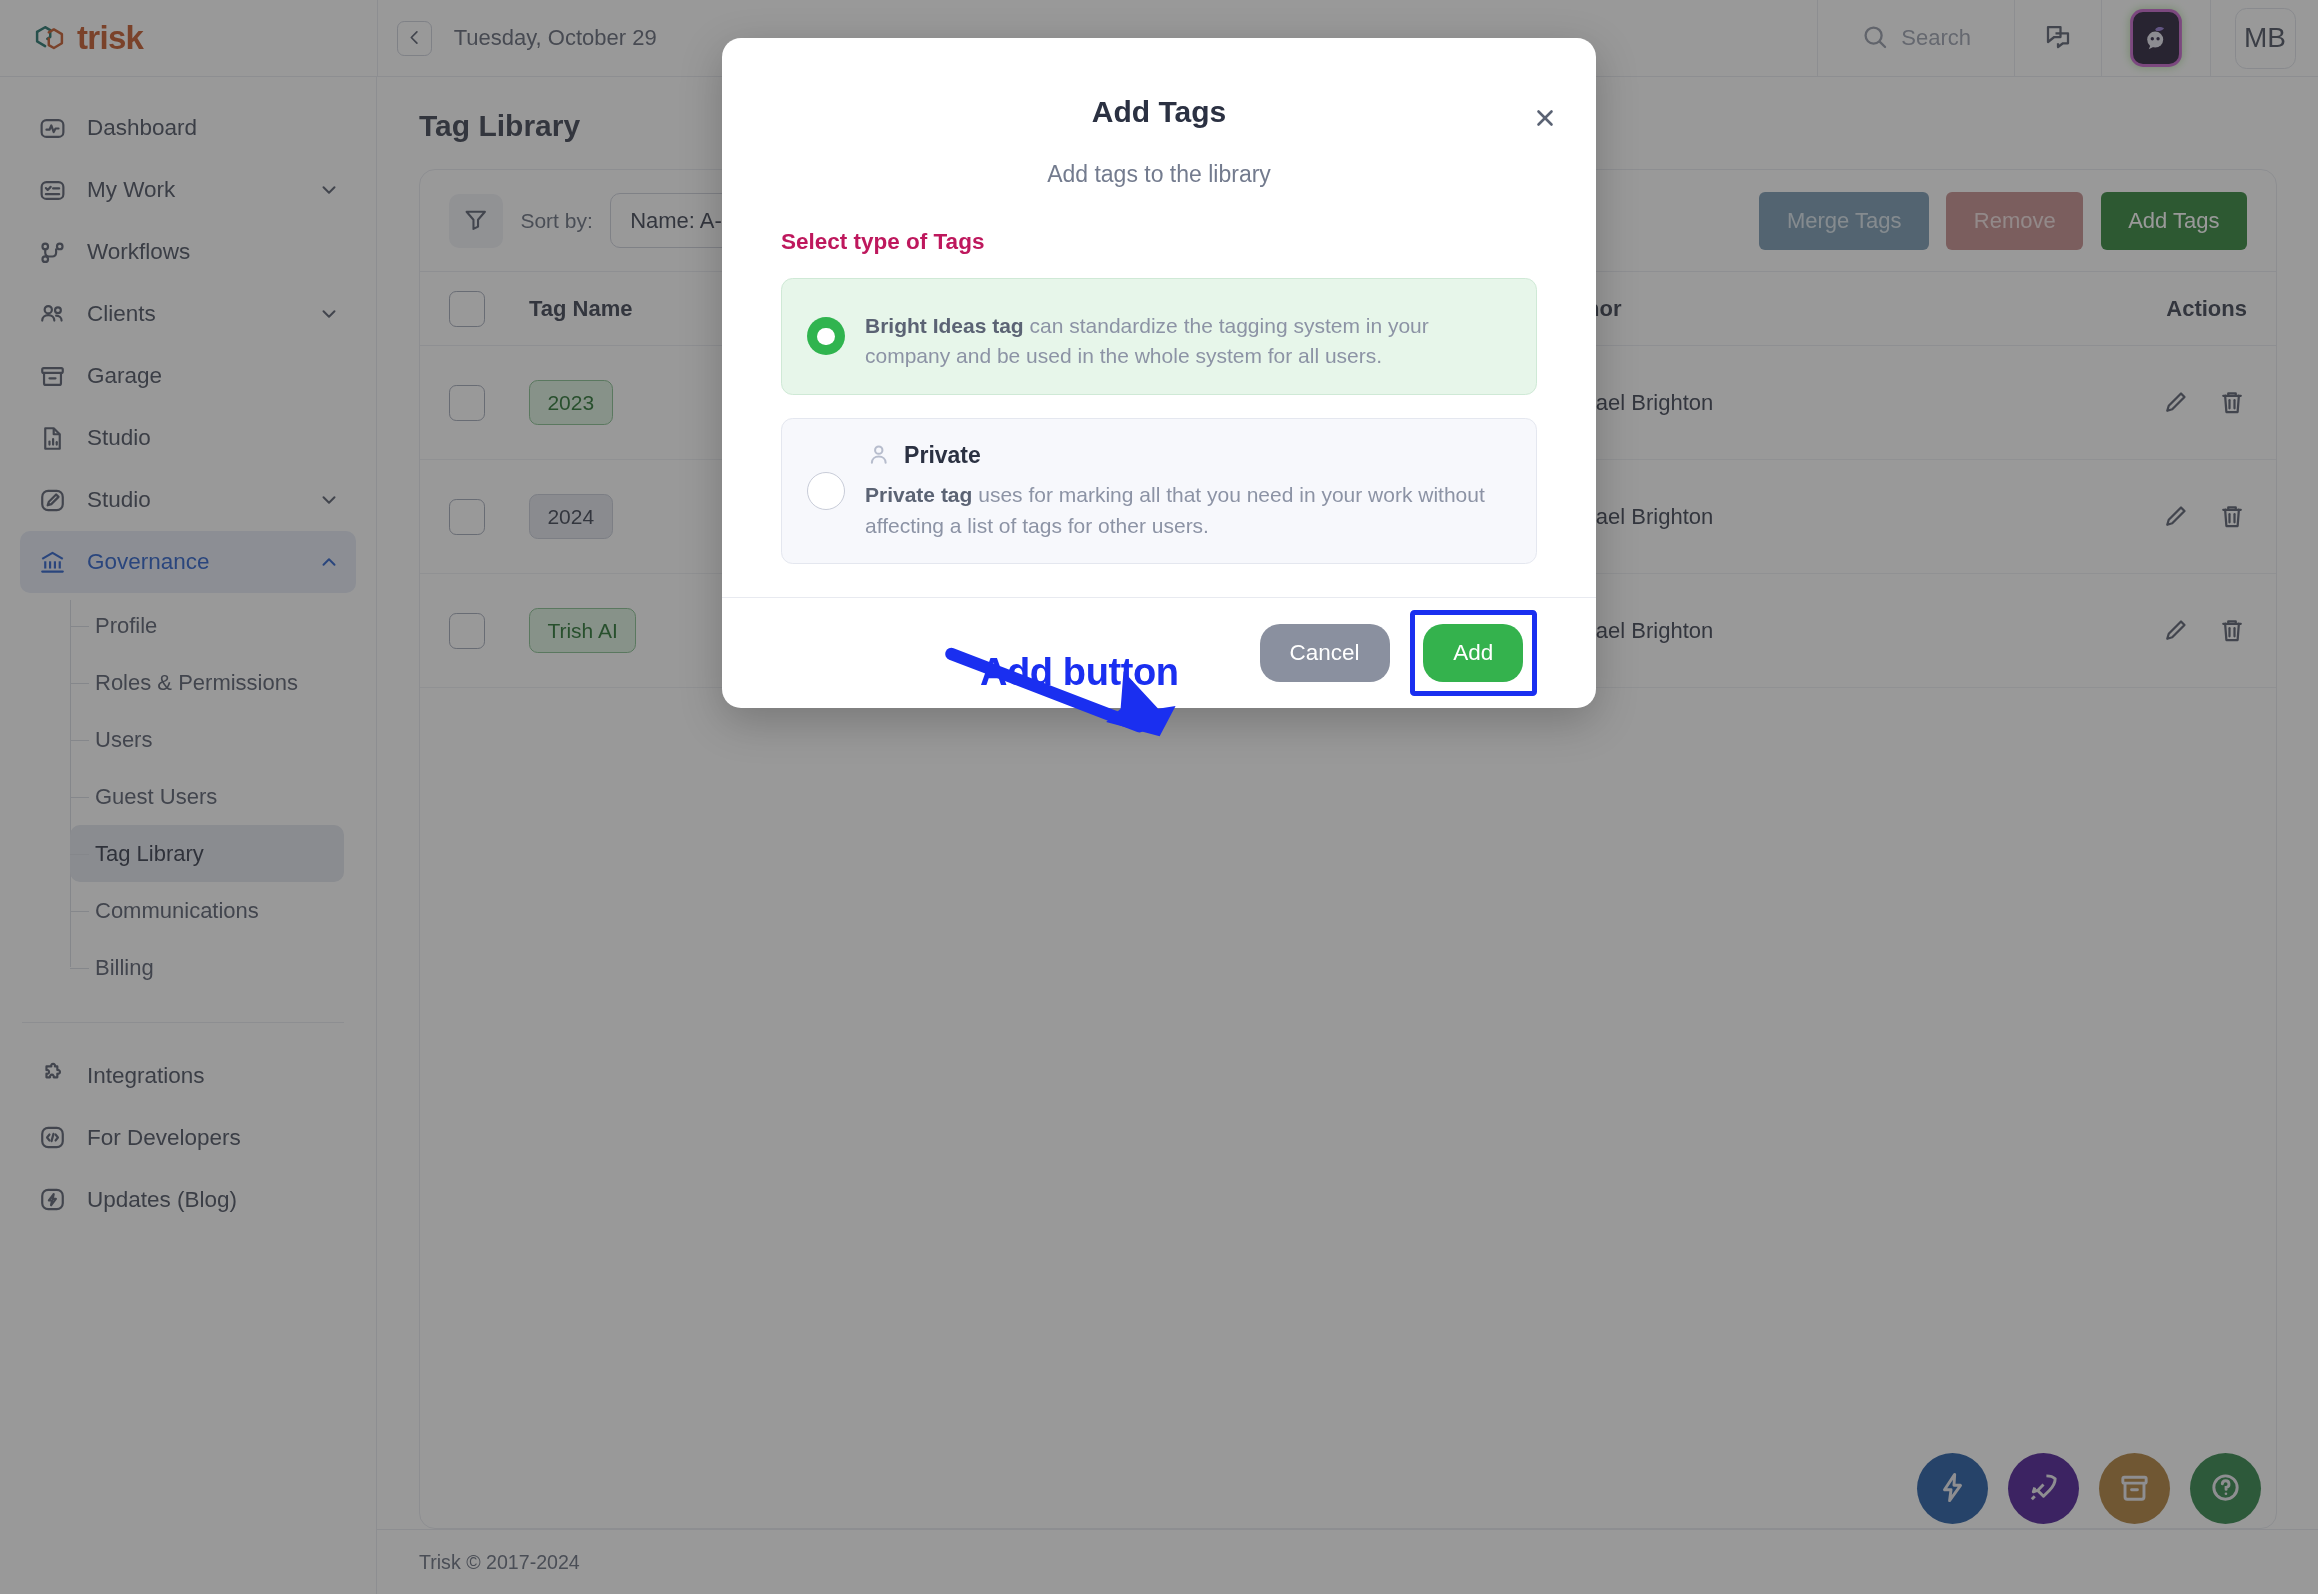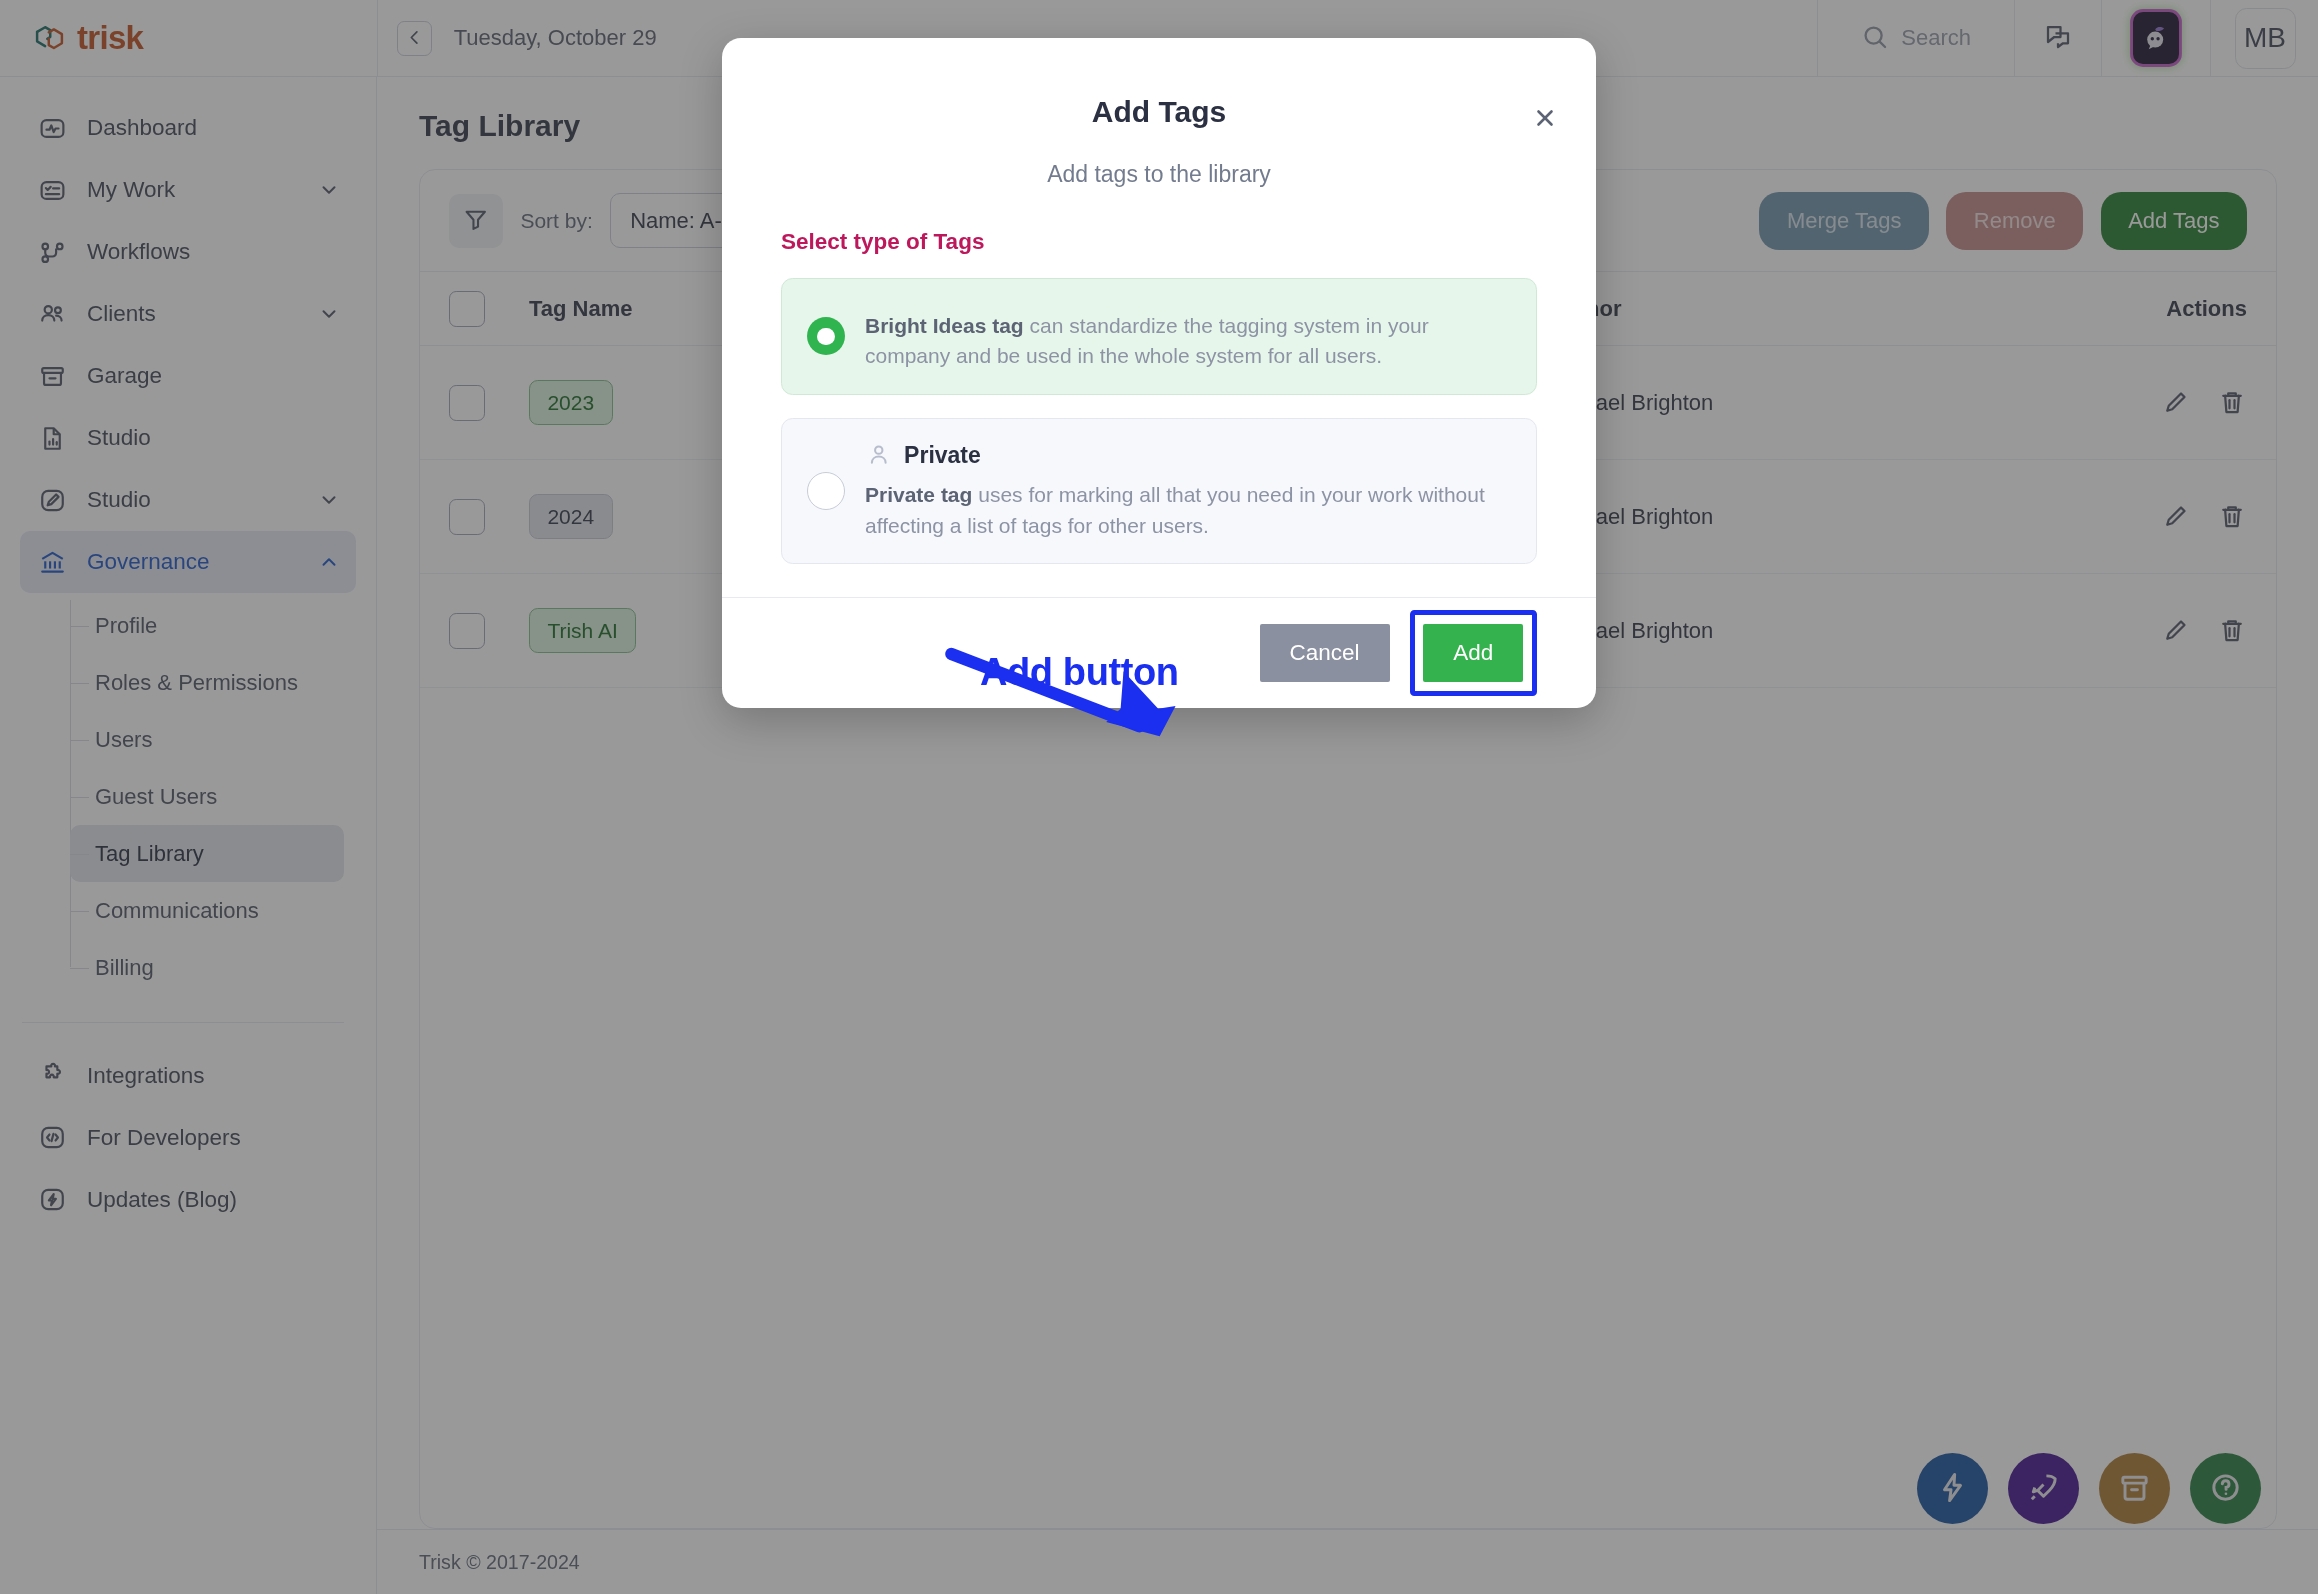--- a/index.html
+++ b/index.html
@@ -109,21 +109,21 @@
   .sortby-label { font-size: 21px; color: #5b6374; }
   .select-box {
     height: 55px; min-width: 304px; border: 0.7px solid #c8ccd8; border-radius: 10px;
     display: flex; align-items: center; padding: 0 19px; font-size: 22px; color: #2b3142;
   }
   .search-box {
     height: 55px; flex: 1; max-width: 551px; border: 0.7px solid #c8ccd8; border-radius: 10px;
     display: flex; align-items: center; padding: 0 19px; font-size: 21px; color: #9298a8;
   }
   .tb-spacer { flex: 1; }
-  .btn { height: 58px; border-radius: 20px; display: flex; align-items: center; justify-content: center;
+  .btn { height: 58px; border-radius: 6px; display: flex; align-items: center; justify-content: center;
          padding: 0 27.5px; font-size: 22px; font-weight: 500; color: #fff; }
   .btn-merge { background: #6e90ab; color: #d6e2ea; }
   .btn-remove { background: #c18484; color: #f1dede; }
   .btn-add { background: #1f7a29; }
 
   .thead { display: flex; align-items: center; height: 75px; border-top: 0.7px solid #e9ebf1; border-bottom: 0.7px solid #e9ebf1; padding: 0 29px; }
   .th { font-size: 22px; font-weight: 700; color: #2b3142; }
   .col-chk { width: 80px; flex: 0 0 80px; }
   .col-name { flex: 1.4; min-width: 0; }
   .col-type { flex: 1.1; min-width: 0; }
@@ -189,21 +189,21 @@
   .radio-off { border: 1.4px solid #c8ccd8; background: #fff; }
   .opt-main { flex: 1; min-width: 0; }
   .opt-head { display: flex; align-items: center; gap: 11.6px; }
   .opt-head svg { width: 27.5px; height: 27.5px; fill: none; stroke: #b7bdcd; stroke-width: 1.8; }
   .opt-title { font-size: 23px; font-weight: 700; color: #2b3142; }
   .opt-desc { margin-top: 10px; font-size: 21px; line-height: 1.45; color: #8c93a5; }
   .opt-desc b { color: #5b6374; font-weight: 700; }
 
   .modal-divider { margin-top: 33px; height: 0.7px; background: #e8eaf0; }
   .modal-footer { height: 110px; display: flex; align-items: center; justify-content: flex-end; padding: 0 59px; gap: 20px; }
-  .mbtn { height: 58px; border-radius: 2px; display: flex; align-items: center; justify-content: center;
+  .mbtn { height: 58px; border-radius: 20px; display: flex; align-items: center; justify-content: center;
           padding: 0 30px; font-size: 22.5px; font-weight: 500; color: #fff; }
   .mbtn-cancel { background: #8a909f; }
   .mbtn-add { background: #34b24d; }
   .add-wrap { padding: 8.7px; border: 5px solid #1a2ff0; border-radius: 4.3px; background: #fff; }
 
   
   .anno-text {
     position: absolute; left: 980px; top: 651px; font-size: 38px; font-weight: 700;
     color: #1a2ff0; letter-spacing: -0.4px;
   }

